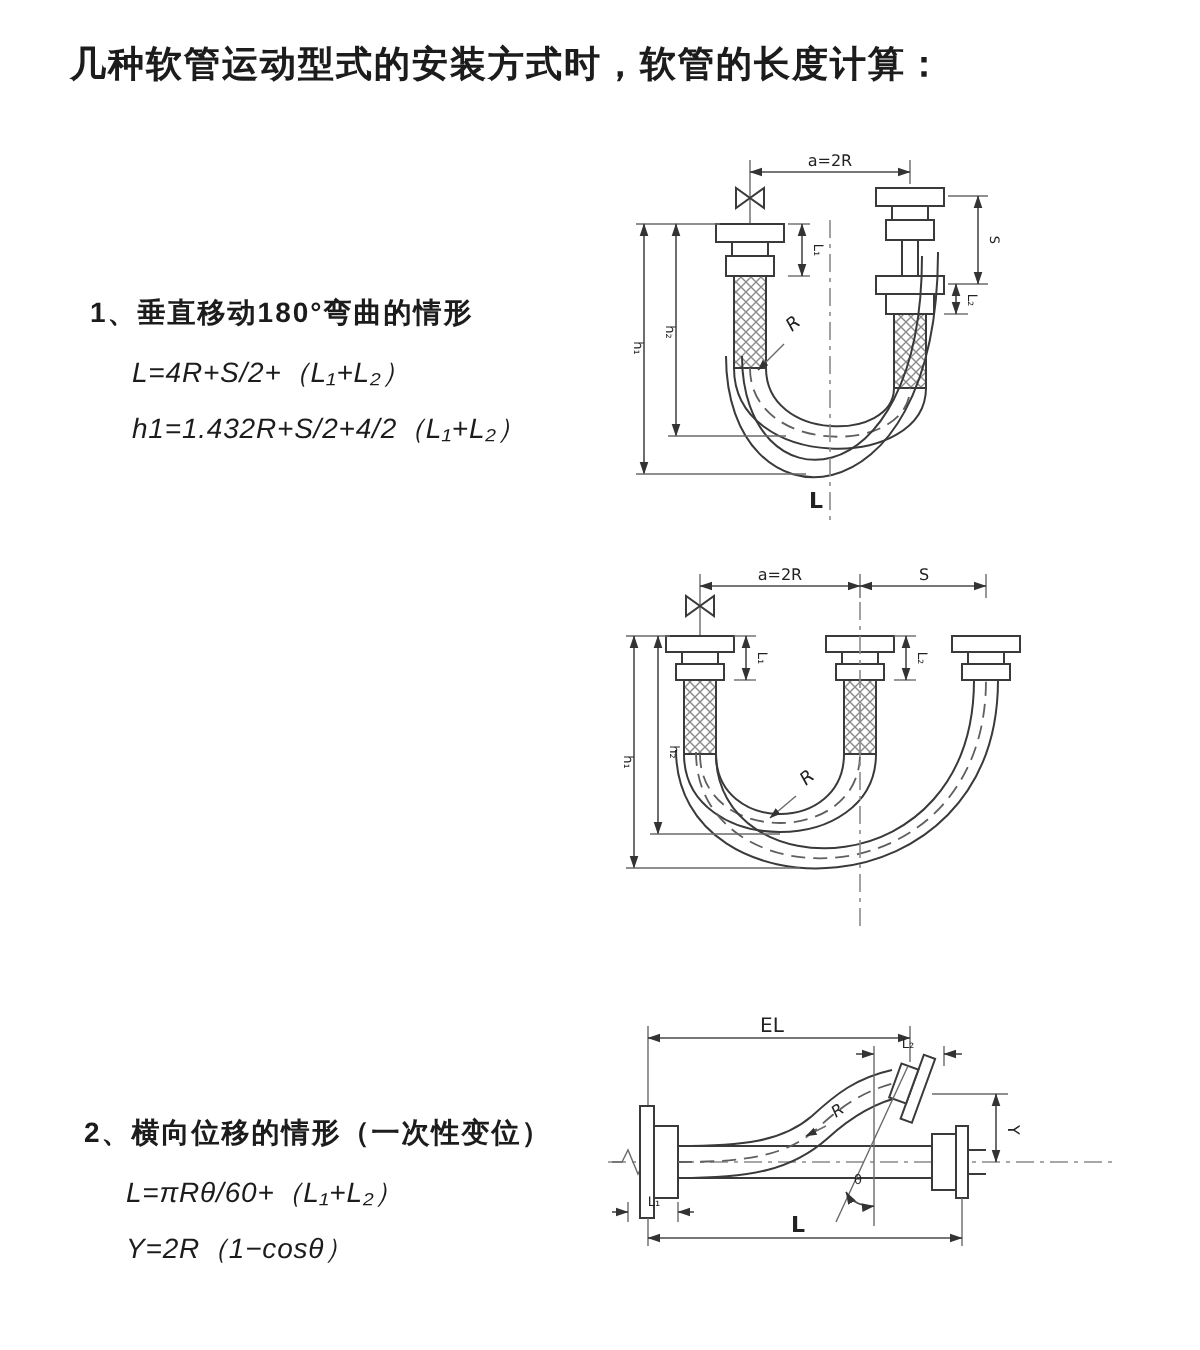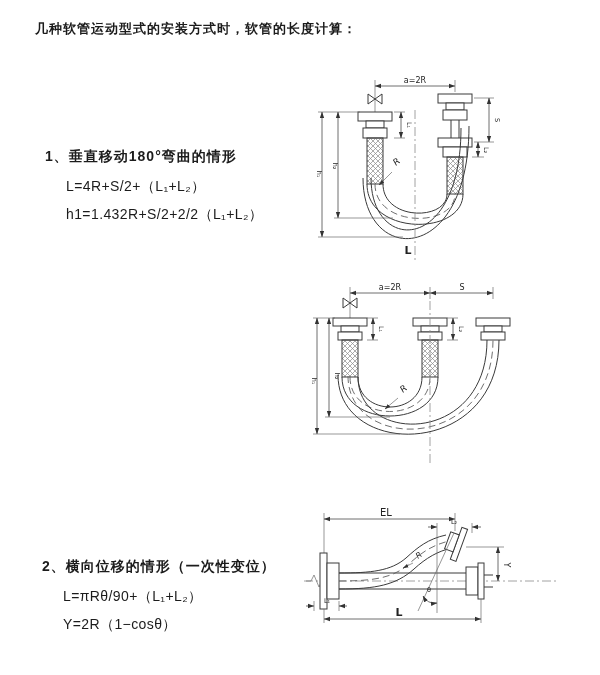--- a/index.html
+++ b/index.html
@@ -1,22 +1,22 @@
 <!DOCTYPE html>
 <html><head>
 <meta charset="utf-8">
 <style>
   html,body{margin:0;padding:0;background:#e9e9e9;}
   .canvas{position:relative;width:600px;height:675px;background:#ffffff;overflow:hidden;
           border-right:1px solid #d9d9d9;border-bottom:1px solid #cfcfcf;
           font-family:"Liberation Sans","DejaVu Sans",sans-serif;color:#1c1c1c;}
-  .title{position:absolute;left:35px;top:20px;font-size:13px;font-weight:bold;letter-spacing:1px;}
+  .title{position:absolute;left:35px;top:20px;font-size:18px;font-weight:bold;letter-spacing:1px;}
   .sec{position:absolute;margin-top:40px;}
   .sec .heading{font-size:14px;font-weight:bold;letter-spacing:1px;margin:0 0 10px 0;}
-  .sec .formula{font-size:14px;font-weight:500;letter-spacing:.4px;padding-left:21px;height:28px;line-height:20px;}
+  .sec .formula{font-size:14px;font-weight:500;letter-spacing:.4px;padding-left:21px;height:28px;line-height:20px;font-style:italic;}
   #sec1{left:45px;top:108px;}
   #sec2{left:45px;top:301px;}
   #sec3{left:42px;top:518px;}
   #sec3 .formula{height:28px;}
   .diag{position:absolute;}
   .diag .s1{stroke:#3a3a3a;stroke-width:1;fill:none;}
   .diag .s0{stroke:#6a6a6a;stroke-width:.7;fill:none;}
   .diag .dimln{stroke:#4a4a4a;stroke-width:.8;fill:none;}
   .diag .cl{stroke:#8a8a8a;stroke-width:.8;stroke-dasharray:9 3 2 3;fill:none;}
   .diag .hdash{stroke:#5f5f5f;stroke-width:.9;stroke-dasharray:7 4;fill:none;}
@@ -31,21 +31,21 @@
 </head>
 <body>
 
 <div class="canvas">
 
   <div class="title">几种软管运动型式的安装方式时，软管的长度计算：</div>
 
   <div class="sec" id="sec1">
     <div class="heading">1、垂直移动180°弯曲的情形</div>
     <div class="formula">L=4R+S/2+（L₁+L₂）</div>
-    <div class="formula">h1=1.432R+S/2+2/2（L₁+L₂）</div>
+    <div class="formula">h1=1.432R+S/2+4/2（L₁+L₂）</div>
   </div>
 
   <svg class="diag" style="left:308px;top:66px;" width="290" height="200" viewBox="0 0 290 200">
     <defs>
       <marker id="ar1" viewBox="0 0 10 10" refX="9.5" refY="5" markerWidth="8" markerHeight="8" orient="auto-start-reverse">
         <path d="M0,1.6L10,5L0,8.4z" fill="#333"></path>
       </marker>
       <pattern id="braid1" width="5" height="5" patternUnits="userSpaceOnUse">
         <path d="M0,5L5,0M0,0L5,5" stroke="#8a8a8a" stroke-width="0.7"></path>
       </pattern>
@@ -220,21 +220,21 @@
     </g>
 
     <g>
       <text class="rlab" x="98" y="112" transform="rotate(-40 98 112)">R</text>
       <line class="s0" x1="93" y1="117" x2="80" y2="128" marker-end="url(#ar2)"></line>
     </g>
   </svg>
 
   <div class="sec" id="sec3">
     <div class="heading">2、横向位移的情形（一次性变位）</div>
-    <div class="formula">L=πRθ/90+（L₁+L₂）</div>
+    <div class="formula">L=πRθ/60+（L₁+L₂）</div>
     <div class="formula">Y=2R（1−cosθ）</div>
   </div>
 
   <svg class="diag" style="left:296px;top:503px;" width="304" height="137" viewBox="0 0 304 137">
     <defs>
       <marker id="ar3" viewBox="0 0 10 10" refX="9.5" refY="5" markerWidth="8" markerHeight="8" orient="auto-start-reverse">
         <path d="M0,1.6L10,5L0,8.4z" fill="#333"></path>
       </marker>
     </defs>
 

